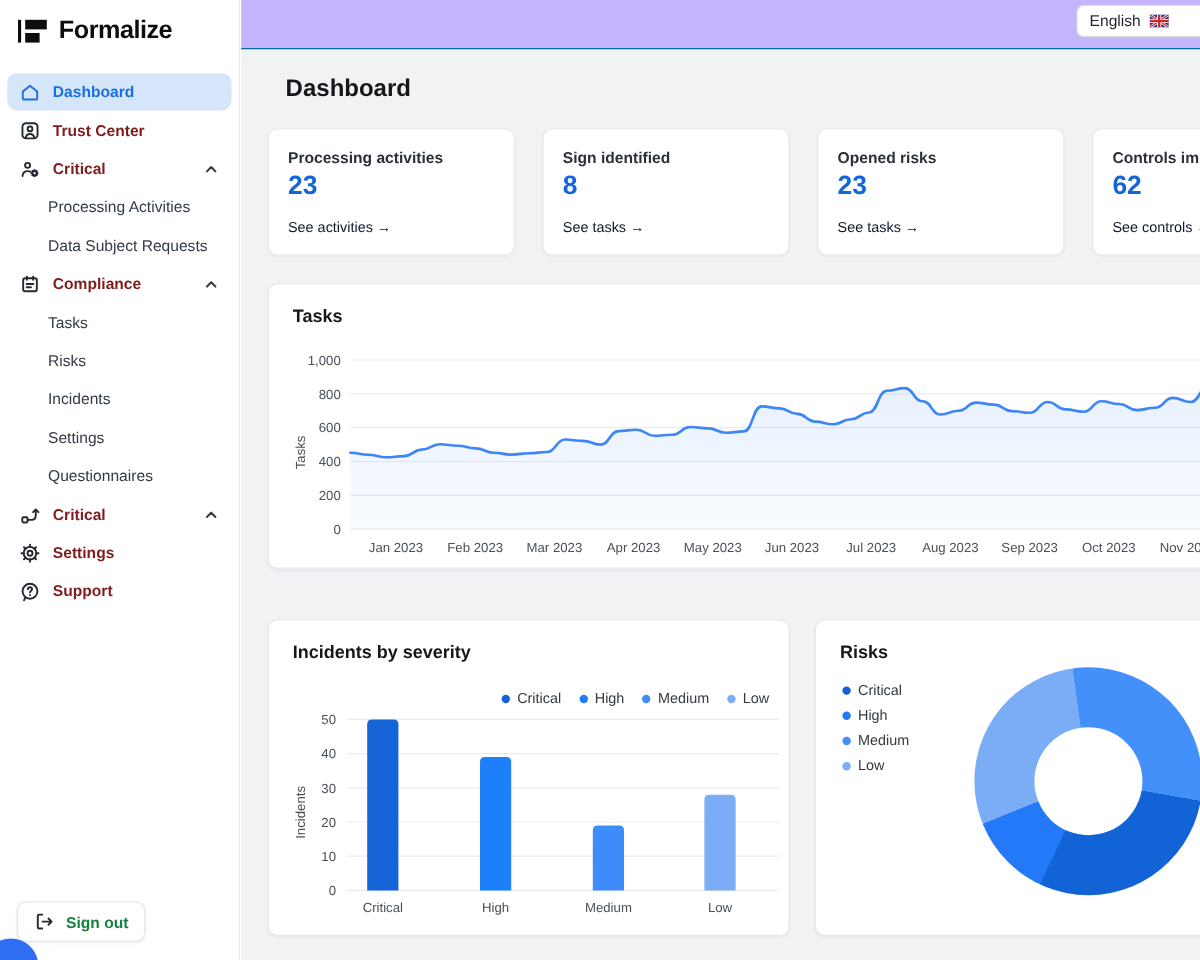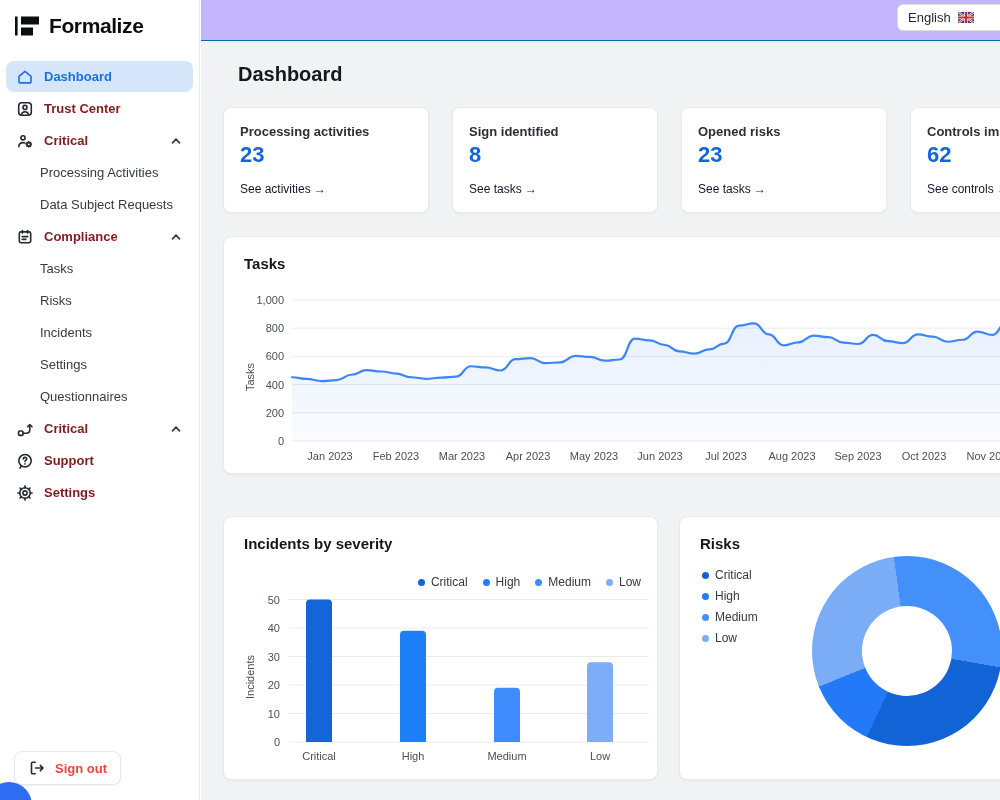--- a/index.html
+++ b/index.html
@@ -18,21 +18,21 @@
   .nav-item .nav-label { font-size:13px; font-weight:700; color:#7f1d1d; }
   .nav-item.active { background:#d5e6fb; }
   .nav-item.active .nav-label { color:#1b6fe0; }
   .nav-item .chev { margin-left:auto; display:inline-flex; }
   .nav-sub { display:flex; align-items:center; height:31px; margin:0 6px 1px 6px;
     padding:0 10px 0 34px; border-radius:8px; cursor:pointer; }
   .nav-sub .nav-label { font-size:13px; font-weight:400; color:#333b47; }
   .icon { display:inline-flex; width:18px; height:18px; flex:0 0 18px; }
   .signout { position:absolute; left:14px; top:751px; display:flex; align-items:center; gap:9px;
     background:#fff; border:1px solid #e4e7eb; border-radius:8px; padding:7px 13px;
-    font-size:13px; font-weight:700; color:#ef4444; cursor:pointer;
+    font-size:13px; font-weight:700; color:#15803d; cursor:pointer;
     box-shadow:0 1px 2px rgba(16,24,40,.05); font-family:inherit; }
   .chat-bubble { position:absolute; left:-14px; top:782px; width:46px; height:46px;
     border-radius:50%; background:#2f6df2; z-index:6; cursor:pointer; }
 
   
   .main { position:absolute; left:201px; top:0; width:799px; height:800px; background:#f1f2f4; }
   .topbar { position:absolute; left:0; top:0; width:100%; height:41px; background:#c4b5fd;
     border-bottom:1px solid #0369a1; }
   .lang-btn { position:absolute; left:696px; top:4px; height:27px; width:130px;
     display:flex; align-items:center; gap:7px; background:#fff; border:1px solid #d9dde2;
@@ -164,36 +164,36 @@
         <span class="nav-label">Critical</span>
         <span class="chev">
           <svg width="14" height="14" viewBox="0 0 14 14" fill="none" stroke="#343a40" stroke-width="1.7" stroke-linecap="round" stroke-linejoin="round">
             <path d="M3.5 8.8 7 5.2 10.5 8.8"></path>
           </svg>
         </span>
       </div>
       <div class="nav-item">
         <span class="icon" style="color:#242a33">
           <svg width="18" height="18" viewBox="0 0 18 18" fill="none" stroke="currentColor" stroke-width="1.6" stroke-linecap="round" stroke-linejoin="round">
+            <circle cx="9" cy="9" r="2.1"></circle>
+            <circle cx="9" cy="9" r="5.3"></circle>
+            <path d="M9 1.9v2 M9 14.1v2 M16.1 9h-2 M3.9 9h-2 M14 4 l-1.4 1.4 M5.4 12.6 4 14 M14 14 l-1.4-1.4 M5.4 5.4 4 4"></path>
+          </svg>
+        </span>
+        <span class="nav-label">Settings</span>
+      </div>
+      <div class="nav-item">
+        <span class="icon" style="color:#242a33">
+          <svg width="18" height="18" viewBox="0 0 18 18" fill="none" stroke="currentColor" stroke-width="1.6" stroke-linecap="round" stroke-linejoin="round">
             <circle cx="9" cy="8.7" r="6.2"></circle>
             <path d="M5.2 14 4 16.2"></path>
             <path d="M7.3 7.1 c0-1 .8-1.7 1.7-1.7 s1.7.7 1.7 1.6 c0 1.2-1.7 1.3-1.7 2.6 M9 11.9v.2"></path>
           </svg>
         </span>
         <span class="nav-label">Support</span>
-      </div>
-      <div class="nav-item">
-        <span class="icon" style="color:#242a33">
-          <svg width="18" height="18" viewBox="0 0 18 18" fill="none" stroke="currentColor" stroke-width="1.6" stroke-linecap="round" stroke-linejoin="round">
-            <circle cx="9" cy="9" r="2.1"></circle>
-            <circle cx="9" cy="9" r="5.3"></circle>
-            <path d="M9 1.9v2 M9 14.1v2 M16.1 9h-2 M3.9 9h-2 M14 4 l-1.4 1.4 M5.4 12.6 4 14 M14 14 l-1.4-1.4 M5.4 5.4 4 4"></path>
-          </svg>
-        </span>
-        <span class="nav-label">Settings</span>
       </div>
     </nav>
   <button class="signout">
     <span class="icon">
       <svg width="18" height="18" viewBox="0 0 18 18" fill="none" stroke="#242a33" stroke-width="1.6" stroke-linecap="round" stroke-linejoin="round">
         <path d="M7.2 3.2 H4.6 a1.1 1.1 0 0 0 -1.1 1.1 v9.4 a1.1 1.1 0 0 0 1.1 1.1 h2.6"></path>
         <path d="M7.5 9 h7.3 M12.4 6.4 15 9 l-2.6 2.6"></path>
       </svg>
     </span>
     <span>Sign out</span>

